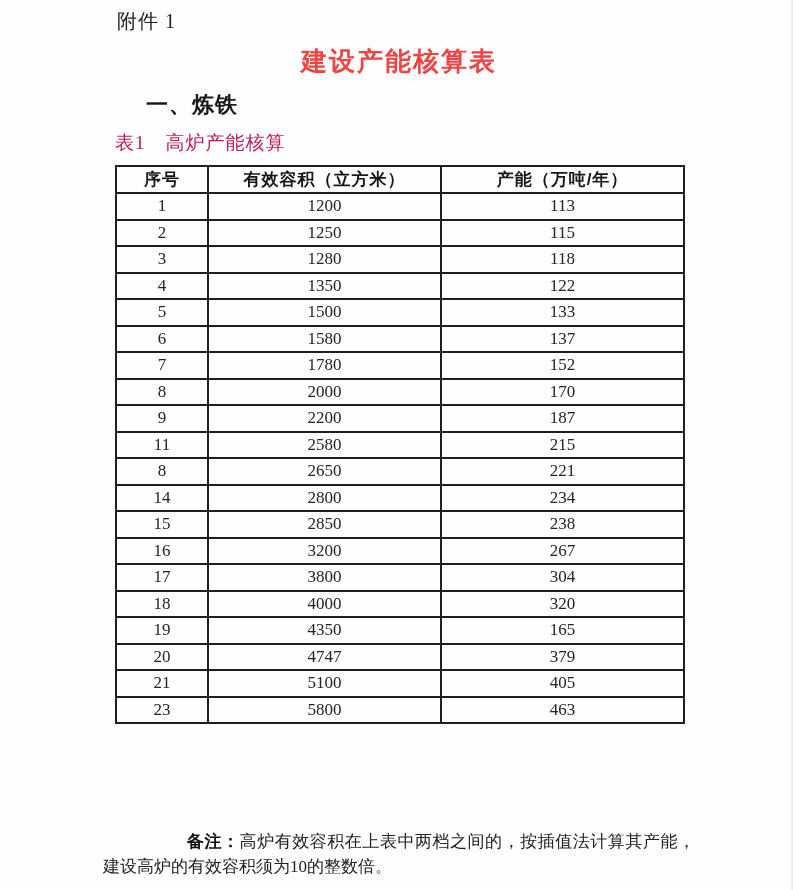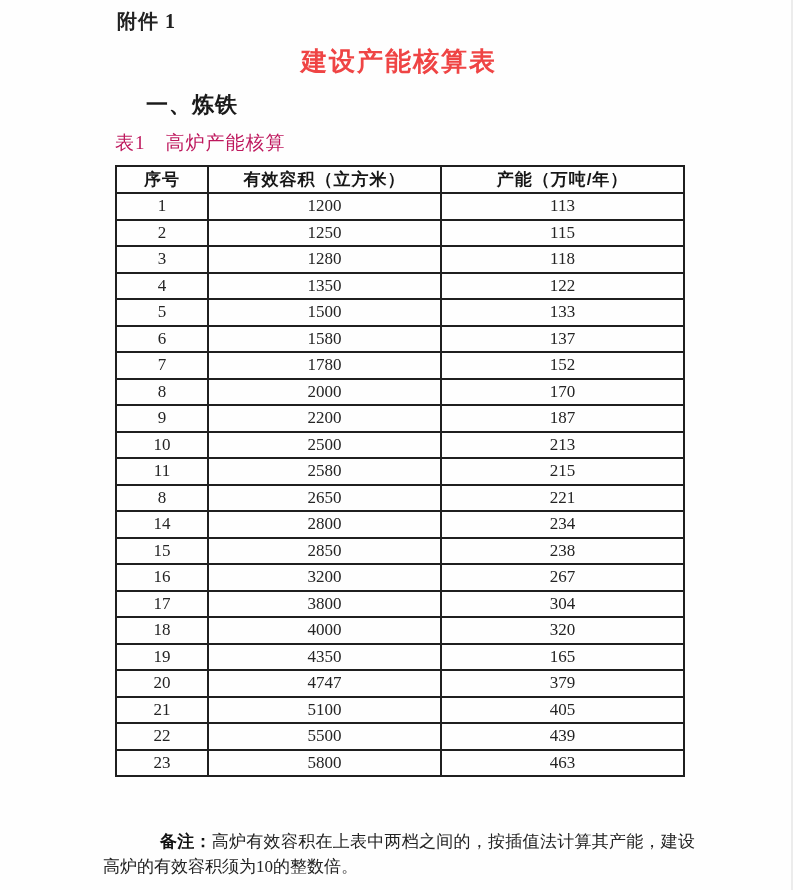--- a/index.html
+++ b/index.html
@@ -17,21 +17,20 @@
     height: 890px;
     background: #fefefe;
   }
   .attachment-label {
     position: absolute;
     left: 117px;
     top: 8px;
     font-size: 20px;
     letter-spacing: 1px;
     color: #222;
-    font-weight: bold;
   }
   .doc-title {
     position: absolute;
     left: 115px;
     width: 568px;
     top: 44px;
     text-align: center;
     font-family: "Liberation Sans", "DejaVu Sans", sans-serif;
     font-weight: bold;
     font-size: 26px;
@@ -96,20 +95,21 @@
     width: 592px;
     font-size: 17px;
     line-height: 25px;
     text-align: justify;
     text-indent: 57px;
     color: #222;
   }
   .note .note-label {
     font-weight: bold;
     color: #111;
+    margin-left: 27px;
   }
   .page-edge {
     position: absolute;
     right: 0;
     top: 0;
     width: 2px;
     height: 890px;
     background: #ececec;
   }
 </style>
@@ -179,25 +179,20 @@
           <td>8</td>
           <td>2000</td>
           <td>170</td>
         </tr>
         <tr>
           <td>9</td>
           <td>2200</td>
           <td>187</td>
         </tr>
         <tr>
-          <td>10</td>
-          <td>2500</td>
-          <td>213</td>
-        </tr>
-        <tr>
           <td>11</td>
           <td>2580</td>
           <td>215</td>
         </tr>
         <tr>
           <td>8</td>
           <td>2650</td>
           <td>221</td>
         </tr>
         <tr>
@@ -234,25 +229,20 @@
           <td>20</td>
           <td>4747</td>
           <td>379</td>
         </tr>
         <tr>
           <td>21</td>
           <td>5100</td>
           <td>405</td>
         </tr>
         <tr>
-          <td>22</td>
-          <td>5500</td>
-          <td>439</td>
-        </tr>
-        <tr>
           <td>23</td>
           <td>5800</td>
           <td>463</td>
         </tr>
       </tbody>
   </table>
 
   <p class="note">
     <span class="note-label">备注：</span><span>高炉有效容积在上表中两档之间的，按插值法计算其产能，建设高炉的有效容积须为10的整数倍。</span>
   </p>

